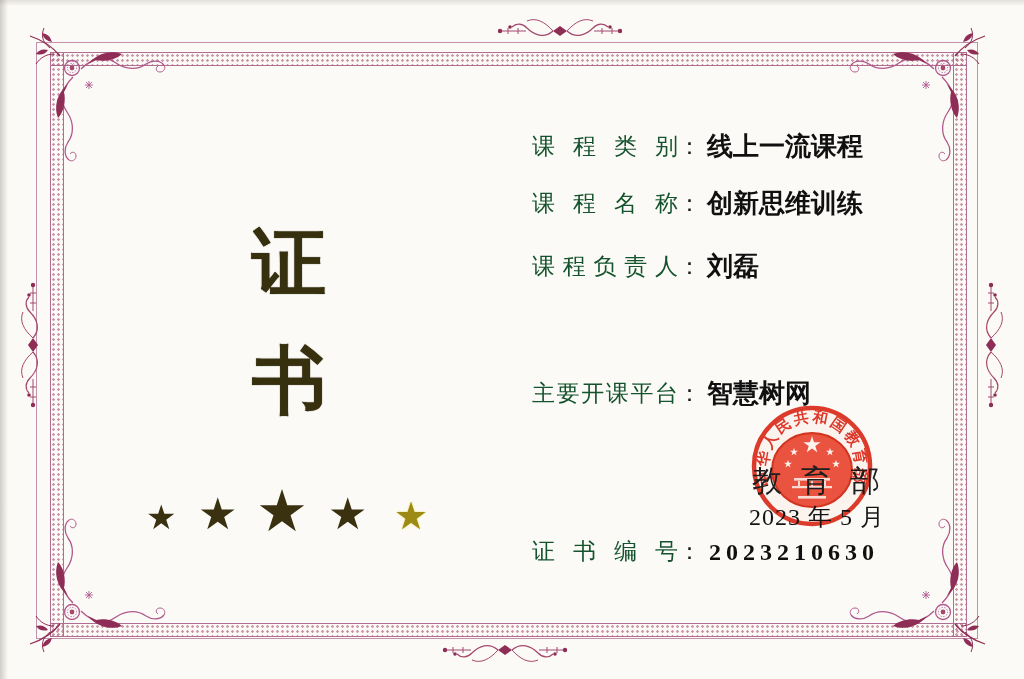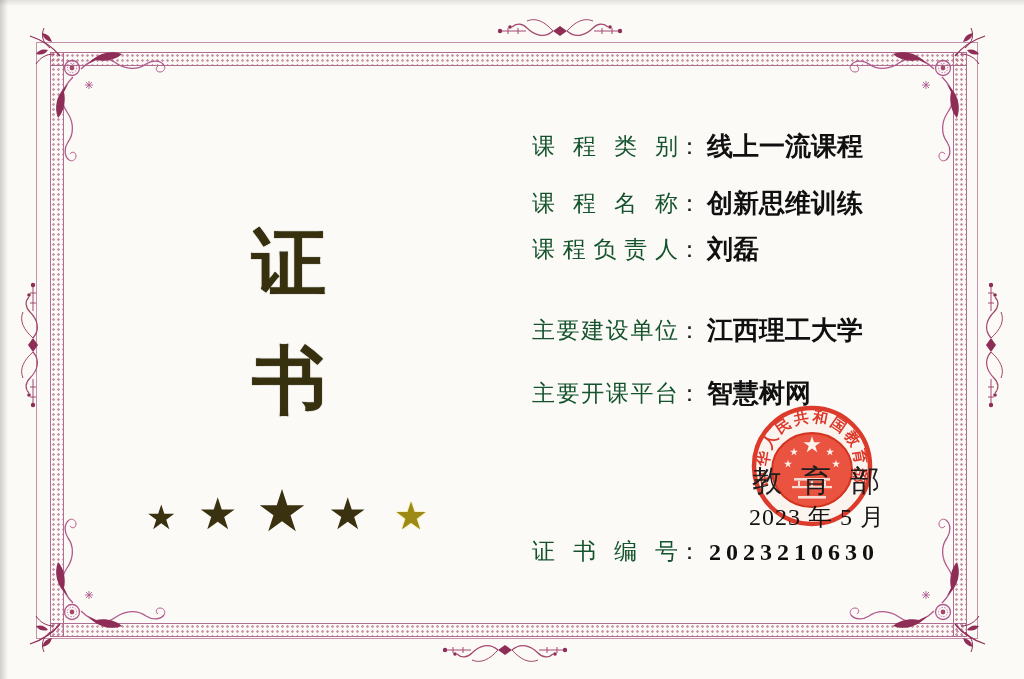--- a/index.html
+++ b/index.html
@@ -41,21 +41,21 @@
     font-family:"DejaVu Sans",sans-serif;}
   .star-1{left:146px;top:500px;font-size:34px;}
   .star-2{left:198px;top:492px;font-size:44px;}
   .star-3{left:256px;top:482px;font-size:58px;}
   .star-4{left:328px;top:492px;font-size:44px;}
   .star-5{left:394px;top:497px;font-size:38px;color:#9d8a15;
     text-shadow:0 0 2px #e4d34a;}
 
   
   .field{position:absolute;left:532px;white-space:nowrap;line-height:34px;}
-  .f-1{top:129px;} .f-2{top:186px;} .f-3{top:232px;} .f-4{top:313px;} .f-5{top:376px;}
+  .f-1{top:129px;} .f-2{top:186px;} .f-3{top:249px;} .f-4{top:313px;} .f-5{top:376px;}
   .flabel{display:inline-block;width:146px;font-size:23px;color:#14532d;
     text-align:justify;text-align-last:justify;vertical-align:middle;}
   .fcolon{font-size:23px;color:#1c1c1c;vertical-align:middle;}
   .fvalue{font-size:26px;font-weight:700;color:#101010;margin-left:6px;vertical-align:middle;text-align:center;}
 
   
   .seal{position:absolute;left:742px;top:398px;width:140px;height:140px;}
   .seal-name{position:absolute;left:752px;top:464px;width:128px;
     font-size:30px;font-weight:400;color:#1d1d1d;
     text-align:justify;text-align-last:justify;line-height:1.1;}
@@ -135,23 +135,20 @@
 
   <div class="field f-1">
     <span class="flabel">课程类别</span><span class="fcolon">：</span><span class="fvalue">线上一流课程</span>
   </div>
   <div class="field f-2">
     <span class="flabel">课程名称</span><span class="fcolon">：</span><span class="fvalue">创新思维训练</span>
   </div>
   <div class="field f-3">
     <span class="flabel">课程负责人</span><span class="fcolon">：</span><span class="fvalue">刘磊</span>
   </div>
-  <div class="field f-4">
-    <span class="flabel">主要建设单位</span><span class="fcolon">：</span><span class="fvalue">江西理工大学</span>
-  </div>
   <div class="field f-5">
     <span class="flabel">主要开课平台</span><span class="fcolon">：</span><span class="fvalue">智慧树网</span>
   </div>
 
   <svg class="seal" viewBox="0 0 140 140">
     <circle cx="70" cy="68" r="58" fill="rgba(238,70,50,0.04)" stroke="#dc3a2b" stroke-width="4.5"></circle>
     <path id="ringPath" d="M 29,84 A 44,44 0 1 1 111,84" fill="none"></path>
     <text font-size="15" font-weight="700" fill="#dd3829" letter-spacing="2.5" font-family="Liberation Serif, DejaVu Serif, serif">
       <textPath href="#ringPath" startOffset="50%" text-anchor="middle">中华人民共和国教育部</textPath>
     </text>

